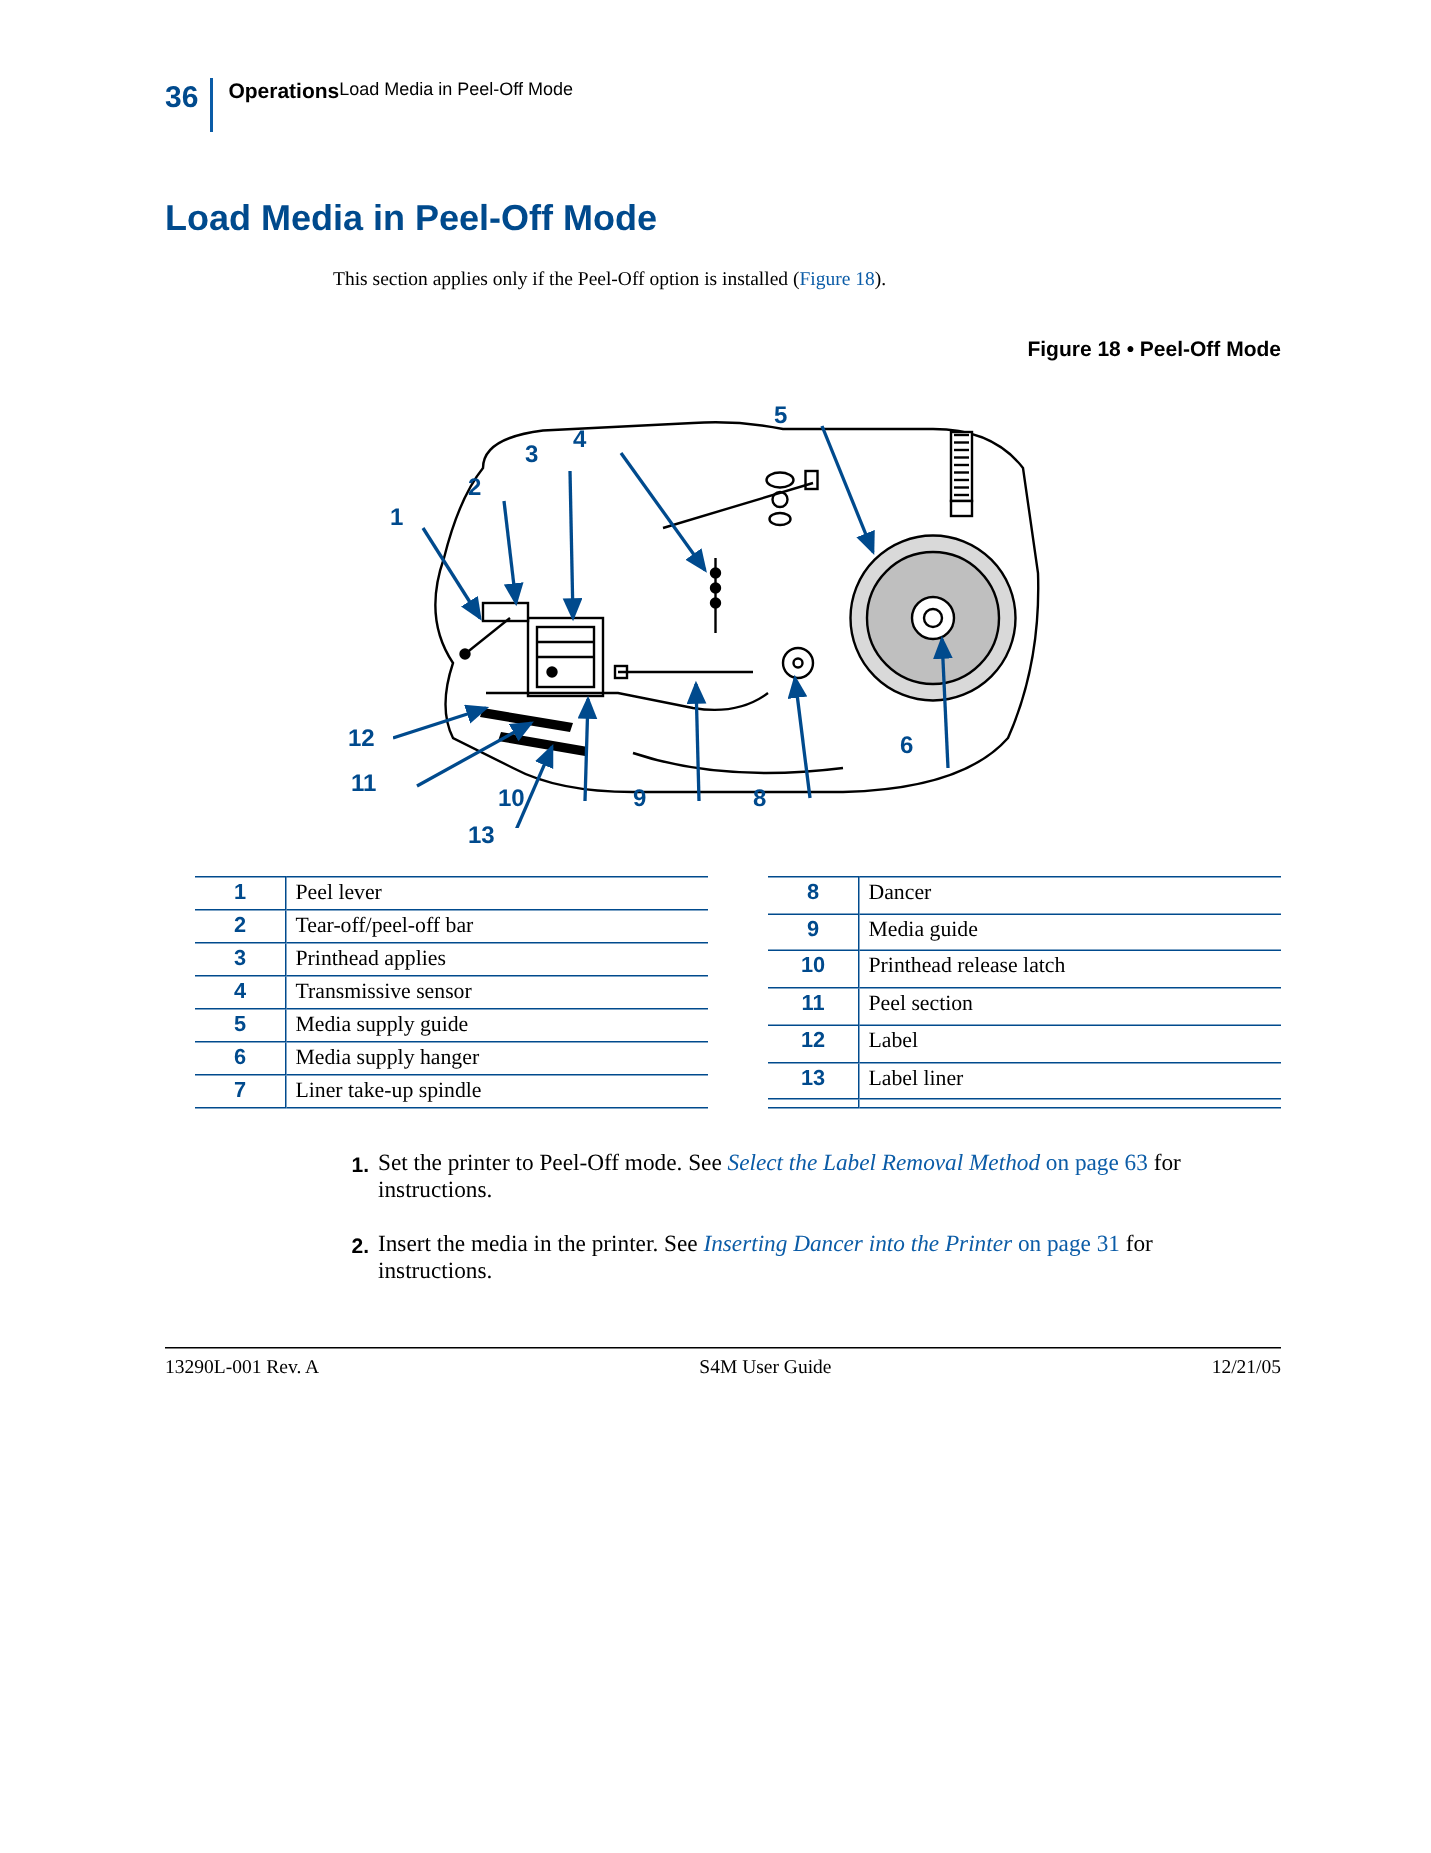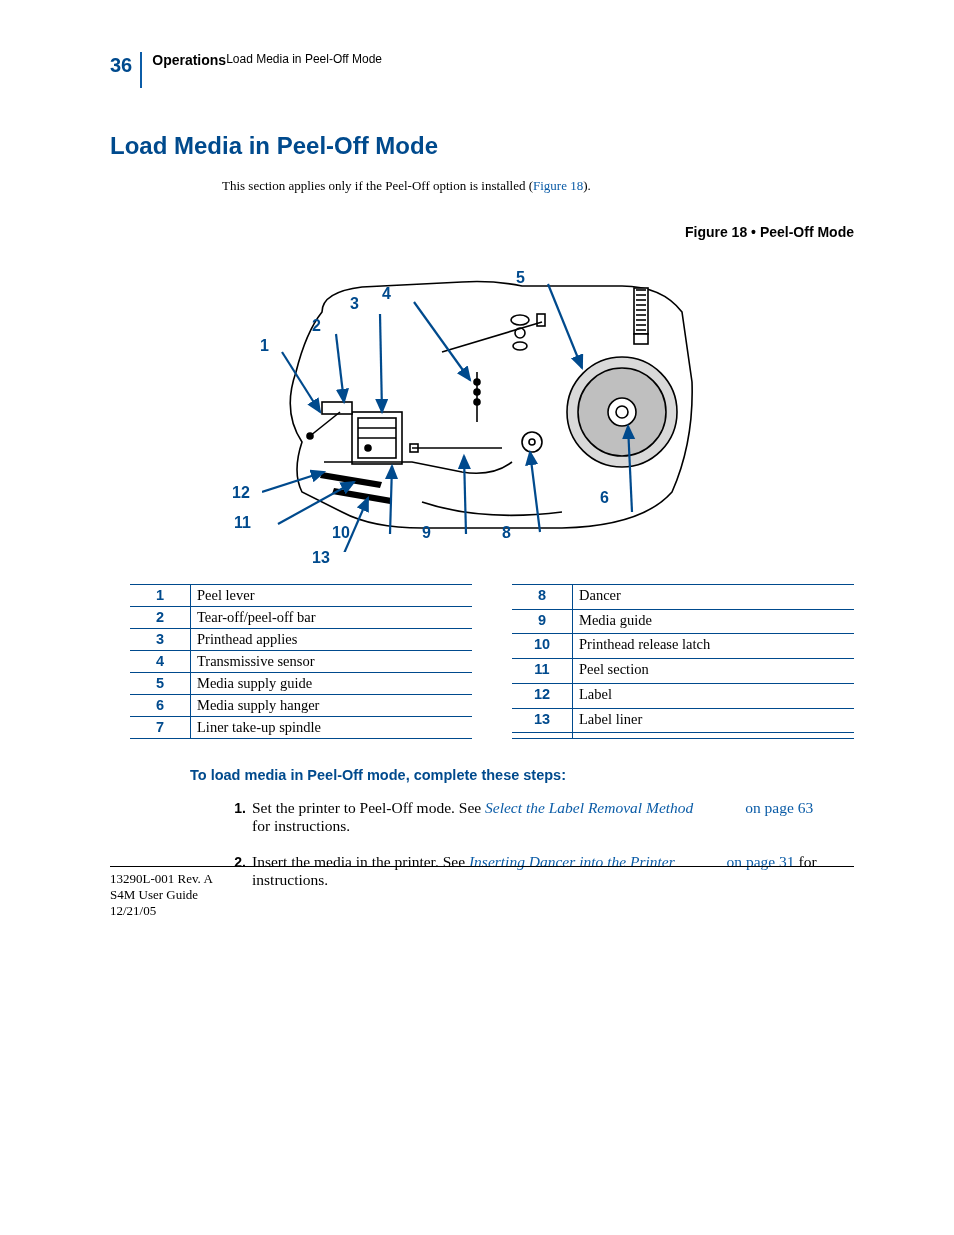--- a/index.html
+++ b/index.html
@@ -159,38 +159,36 @@
     text-align: right;
     margin-right: 6px;
     padding-top: 1px;
   }
   .xref {
     color: #0b5ca7;
     font-style: italic;
   }
   .xref .page-ref {
     font-style: normal;
-    padding-left: 48px;
   }
   .footer {
     position: absolute;
     bottom: 56px;
     left: 110px;
     right: 100px;
     font-family: "Times New Roman", Times, serif;
     font-size: 13px;
   }
   .footer-line {
     border-top: 1px solid #000;
     margin-bottom: 4px;
   }
   .footer-row {
     display: flex;
     justify-content: space-between;
-    flex-direction: column;
   }
 </style>
 </head>
 <body>
 
 <div class="page">
 
   <div class="header-row">
     <div class="page-num">36</div>
     <div class="vline-header"></div>
@@ -367,21 +365,20 @@
             <td>Label liner</td>
           </tr>
       <tr>
             <td class="num"></td>
             <td></td>
           </tr>
     </tbody>
       </table>
   </div>
 
-  <div class="st-head">To load media in Peel-Off mode, complete these steps:</div>
 
   <div class="step-list">
     <div class="step">
       <div class="step-num">1.</div>
       <div>
         <span>Set the printer to Peel-Off mode. See </span><span class="xref"><span>Select the Label Removal Method</span><span class="page-ref"> on page 63</span></span><span> for instructions.</span>
       </div>
     </div>
     <div class="step">
       <div class="step-num">2.</div>

